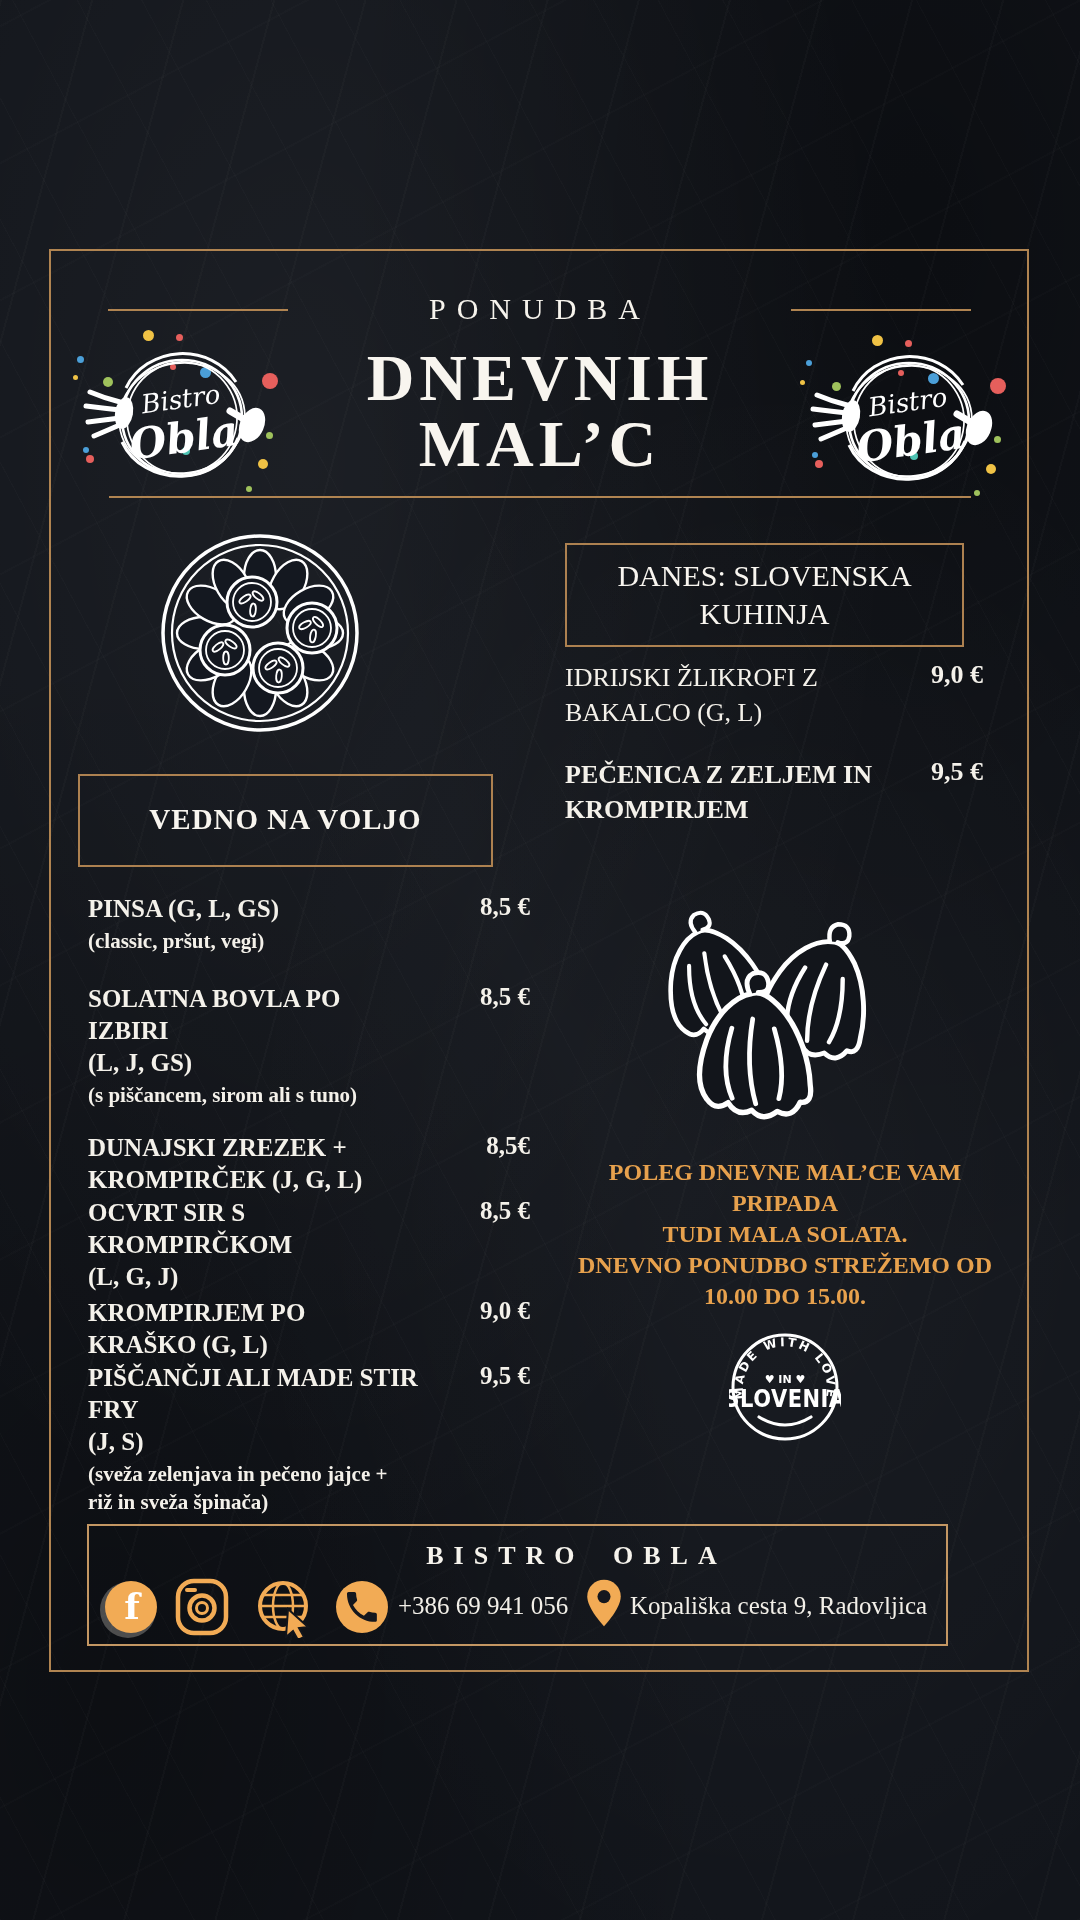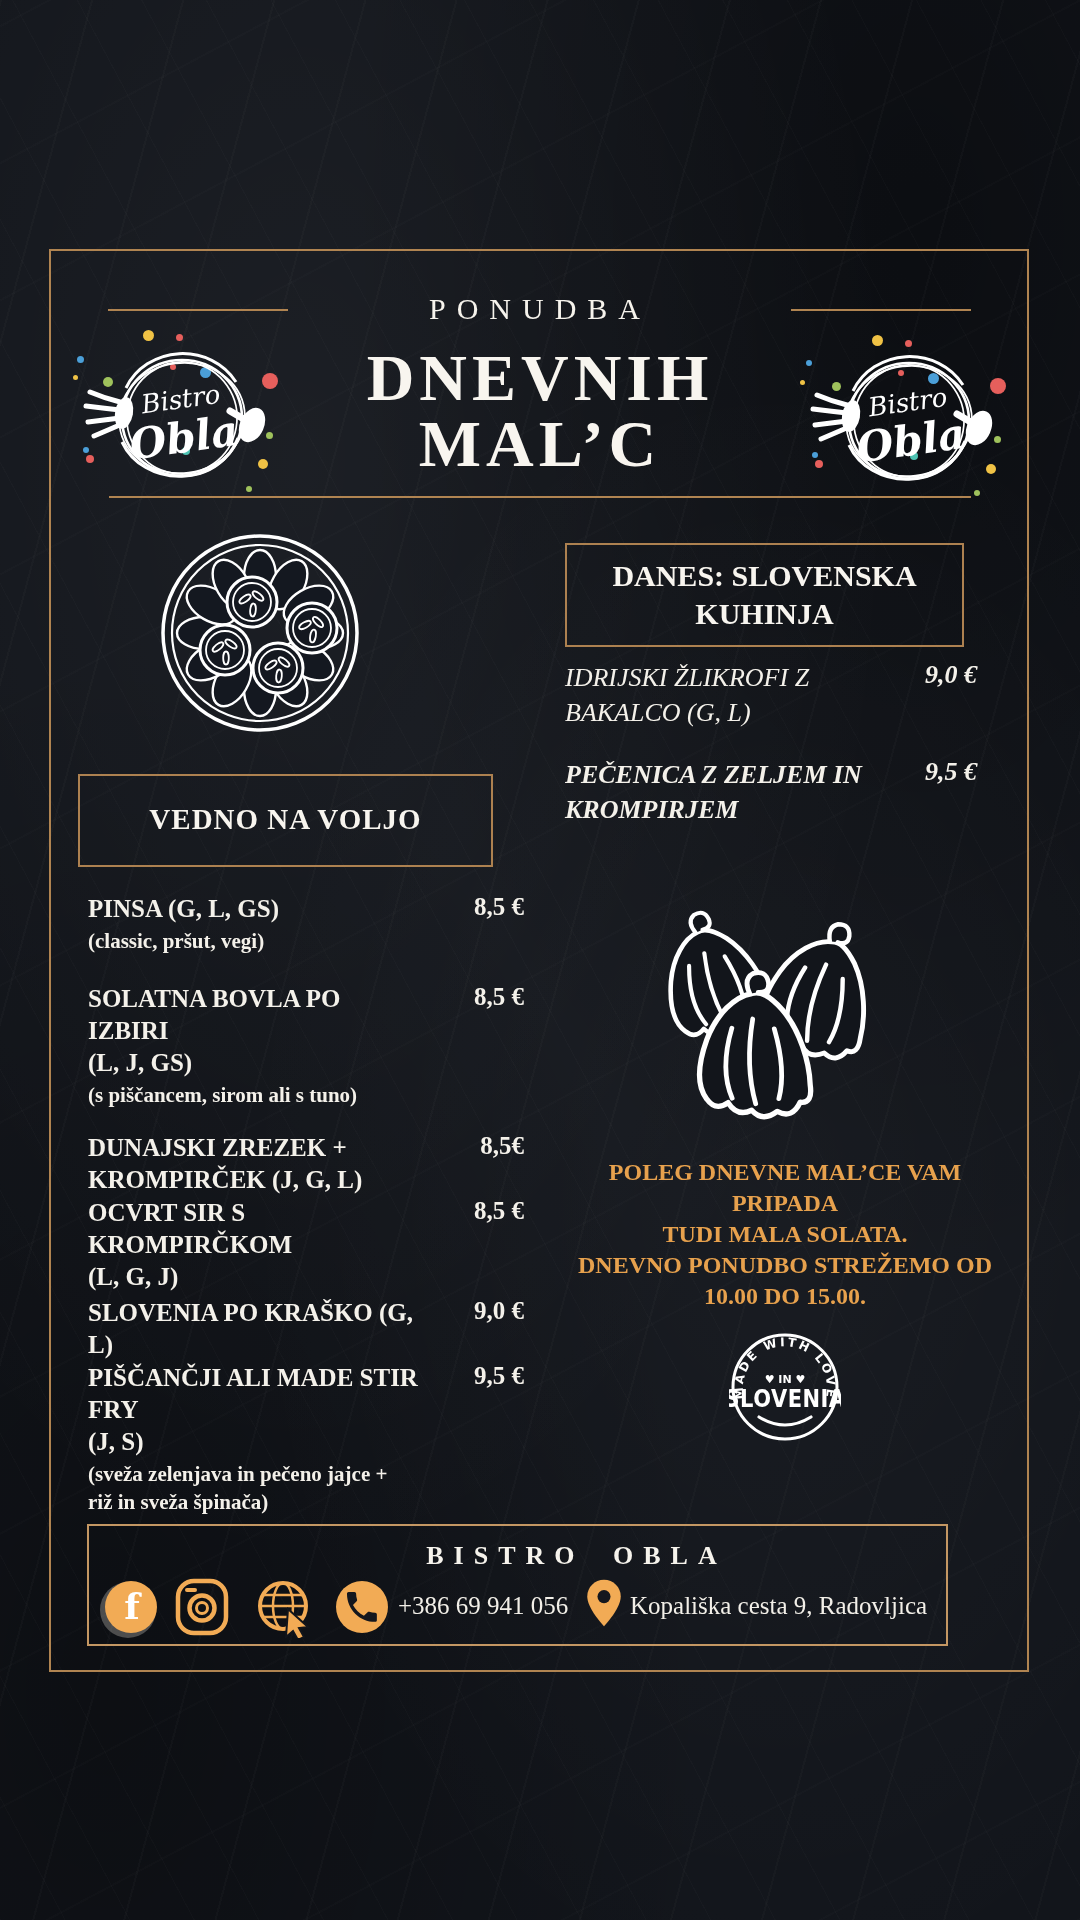--- a/index.html
+++ b/index.html
@@ -22,30 +22,30 @@
   .center{text-align:center;}
   .gold-line{background:#b08451;height:2px;}
   .card-border{
     left:49px;top:249px;width:980px;height:1423px;
     border:2px solid #b08451;box-sizing:border-box;
   }
   .kicker{left:0;width:1080px;top:292px;font-size:30px;letter-spacing:11px;color:#f6f3ec;}
   .title-line{left:0;width:1080px;font-size:66px;font-weight:bold;letter-spacing:5px;color:#f8f5ef;line-height:68px;}
   .box-frame{border:2px solid #ad8150;box-sizing:border-box;}
   .danes-box{left:565px;top:543px;width:399px;height:104px;}
-  .danes-title{left:565px;top:557px;width:399px;font-size:30px;font-weight:bold;line-height:38px;color:#f8f5ef;}
+  .danes-title{left:565px;top:557px;width:399px;font-size:30px;font-weight:normal;line-height:38px;color:#f8f5ef;}
   .vedno-box{left:78px;top:774px;width:415px;height:93px;}
   .vedno-title{left:78px;top:803px;width:415px;font-size:29px;font-weight:bold;letter-spacing:1px;color:#f8f5ef;}
   .item{box-sizing:border-box;}
   .item .name{display:block;font-size:25px;font-weight:bold;line-height:32px;max-width:330px;}
   .item .name.regular{font-weight:normal;font-size:26px;line-height:35px;}
   .item .note{display:block;font-size:21px;font-weight:bold;line-height:28px;margin-top:2px;max-width:340px;}
-  .item .price{position:absolute;right:6px;top:0;font-size:25px;font-weight:bold;text-align:center;}
+  .item .price{position:absolute;right:0;top:0;font-size:25px;font-weight:bold;text-align:center;}
   .left-item{left:88px;width:442px;}
-  .right-item{left:565px;width:418px;font-style:italic;}
+  .right-item{left:565px;width:418px;}
   .right-item .name{max-width:340px;font-size:26px;line-height:35px;}
   .right-item .price{font-size:26px;}
   .highlight{left:555px;top:1157px;width:460px;font-size:24px;font-weight:bold;line-height:31px;color:#e7a14d;}
   .allergen{left:555px;top:1455px;width:460px;font-size:25px;line-height:33px;color:#cf9c63;}
   .footer-box{left:87px;top:1524px;width:861px;height:122px;border:2px solid #c49763;box-sizing:border-box;}
   .footer-brand{left:87px;top:1541px;width:979px;font-size:26px;font-weight:bold;letter-spacing:10px;word-spacing:12px;color:#f6f3ec;}
   .contact-text{font-size:25px;color:#f2efe8;}
   .dot{position:absolute;border-radius:50%;}
   .dot-y{background:#f0c245;}
   .dot-r{background:#e65f5c;}
@@ -236,21 +236,21 @@
     <span class="name pre">DUNAJSKI ZREZEK +
 KROMPIRČEK (J, G, L)</span>
     <span class="price">8,5€</span>
   </div>
   <div class="abs item left-item" style="top:1197px;">
     <span class="name pre">OCVRT SIR S KROMPIRČKOM
 (L, G, J)</span>
     <span class="price">8,5 €</span>
   </div>
   <div class="abs item left-item" style="top:1297px;">
-    <span class="name pre">SLOVENIA PO KRAŠKO (G, L)</span>
+    <span class="name pre">KROMPIRJEM PO KRAŠKO (G, L)</span>
     <span class="price">9,0 €</span>
   </div>
   <div class="abs item left-item" style="top:1362px;">
     <span class="name pre">PIŠČANČJI ALI MADE STIR FRY
 (J, S)</span>
     <span class="note pre">(sveža zelenjava in pečeno jajce +
 riž in sveža špinača)</span>
     <span class="price">9,5 €</span>
   </div>
 

